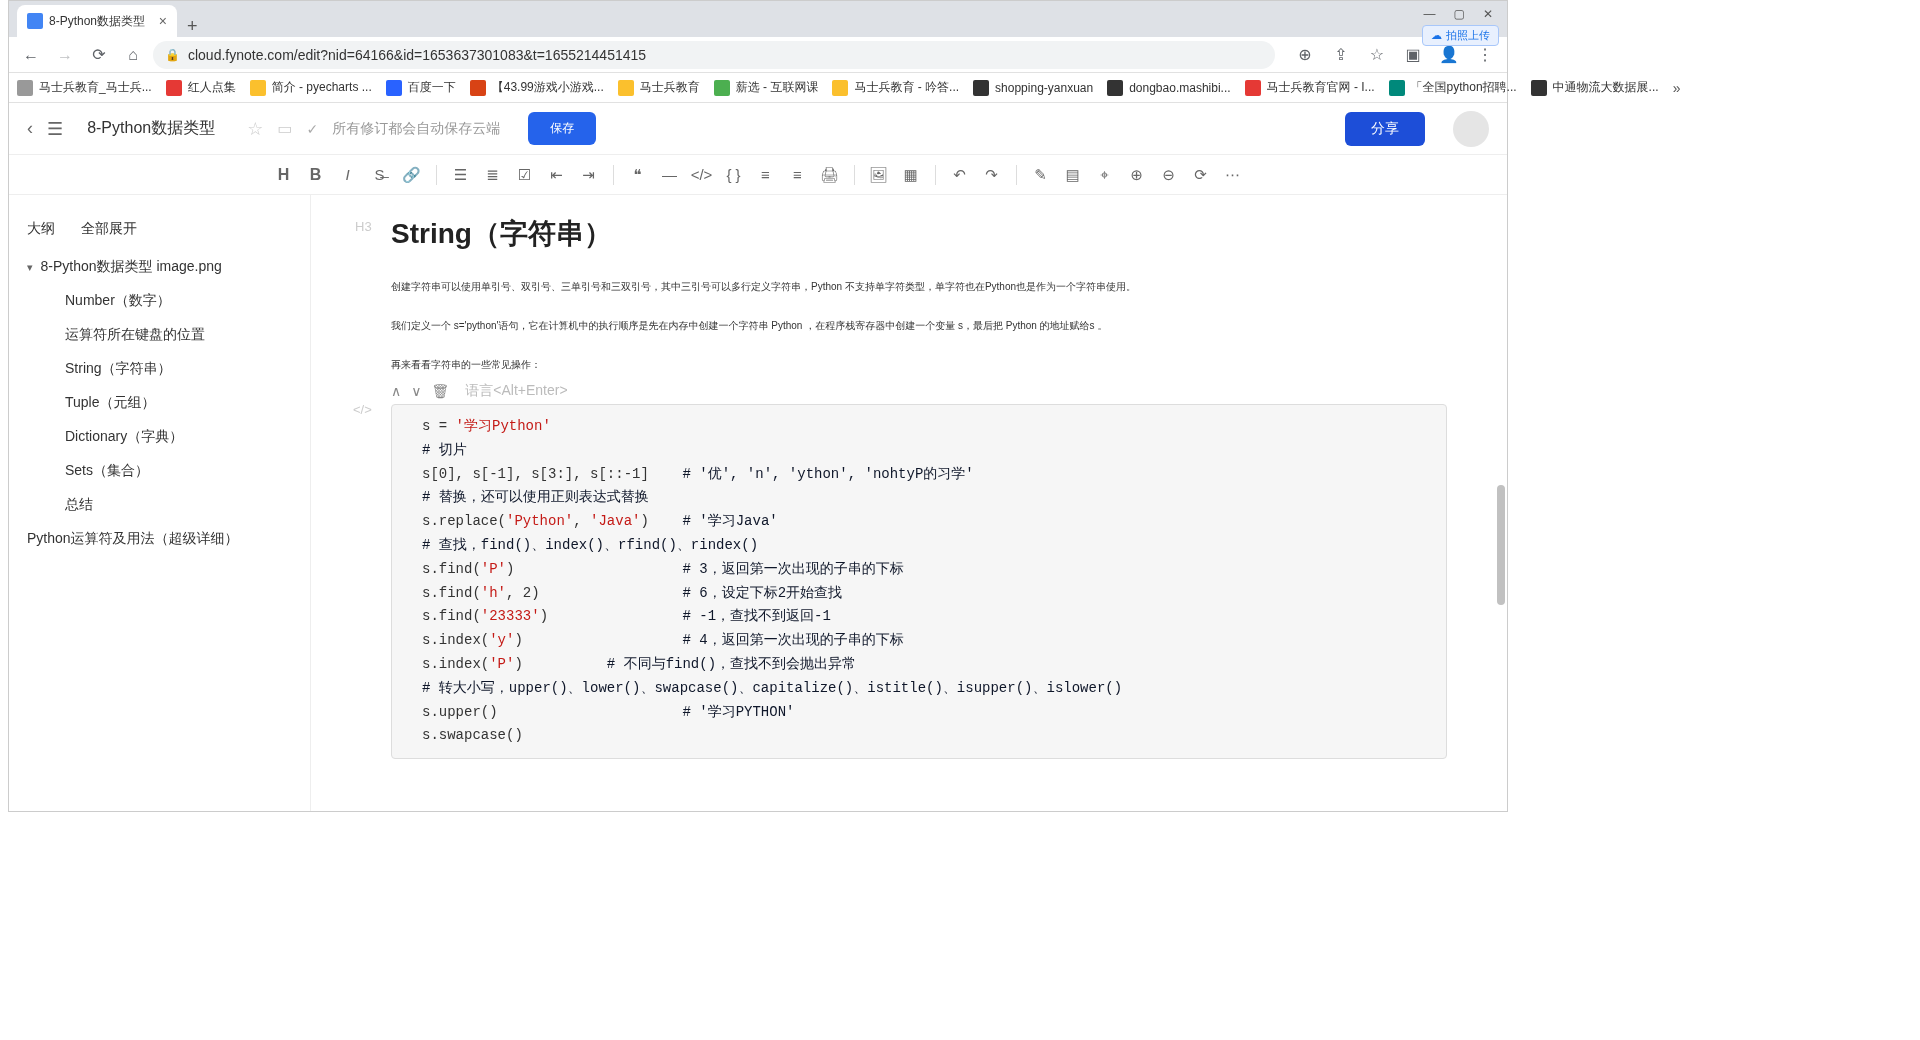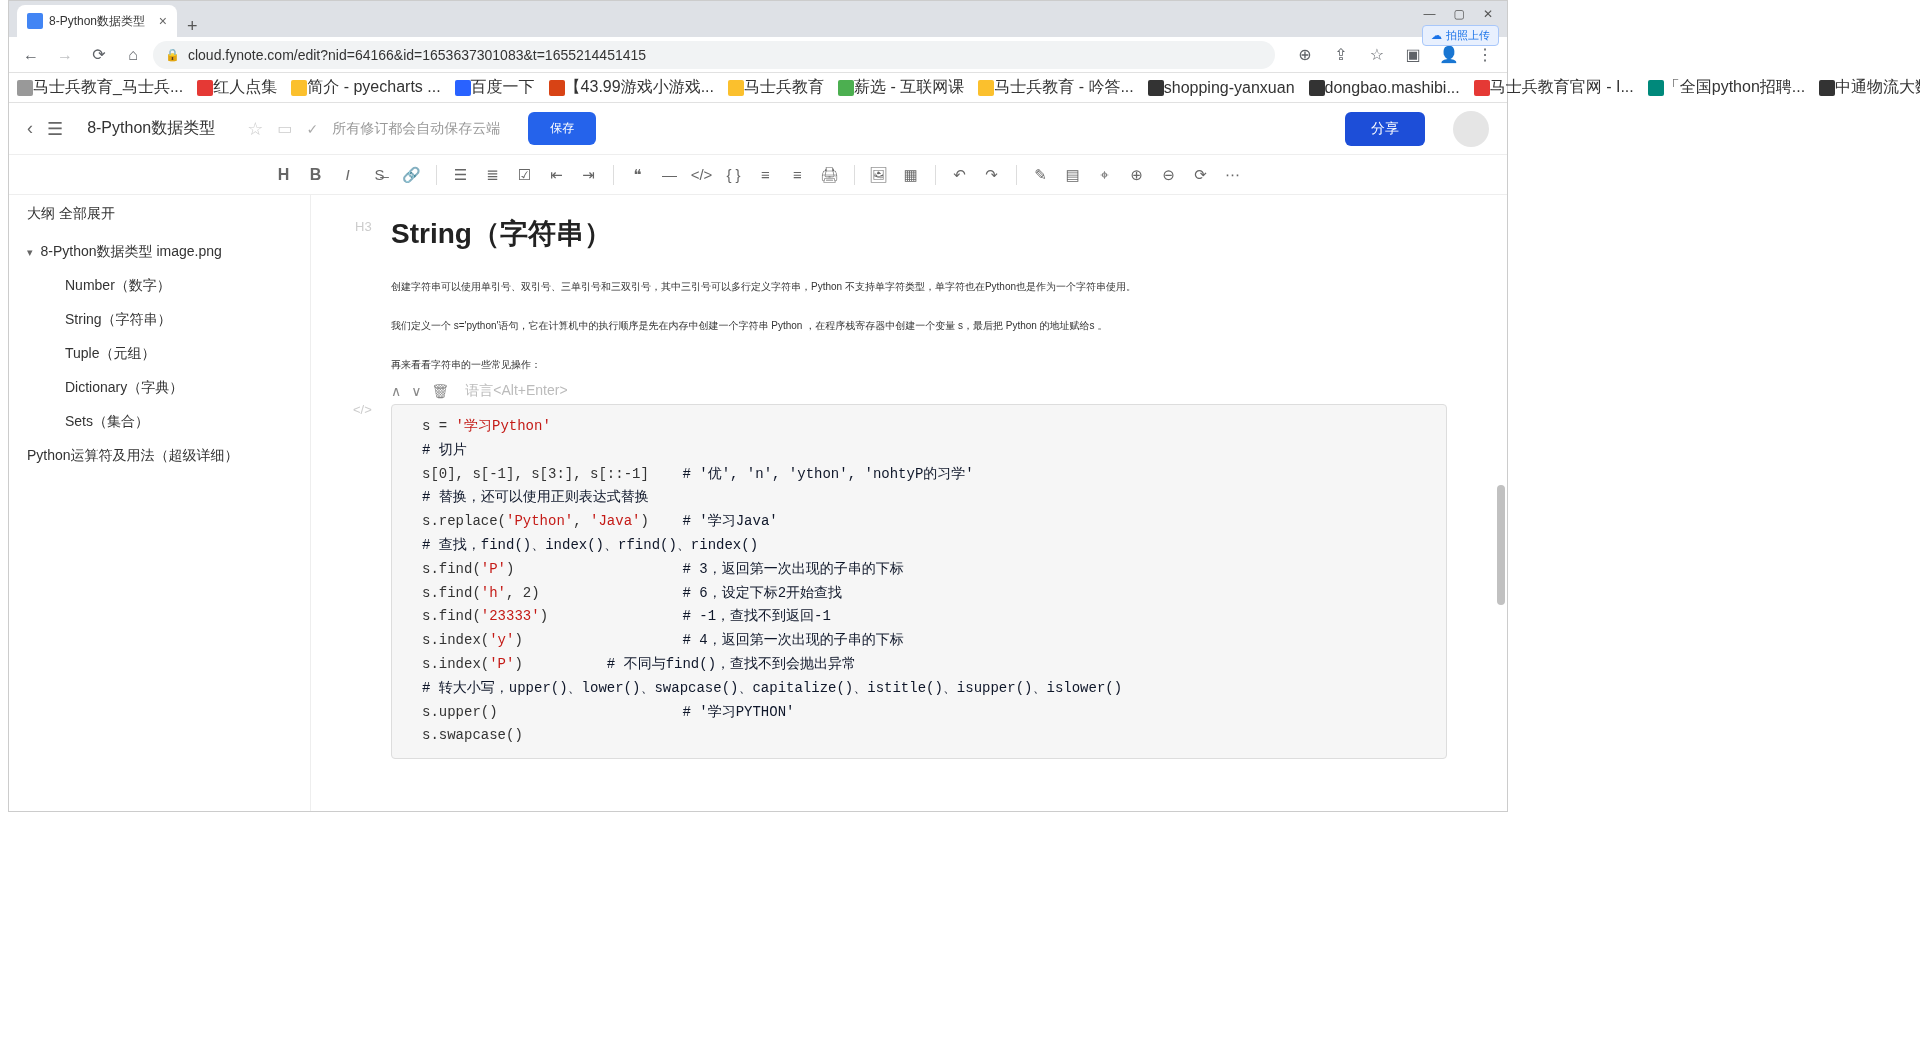--- a/index.html
+++ b/index.html
@@ -22,21 +22,21 @@
     .nav-icon { width: 28px; height: 28px; display: flex; align-items: center; justify-content: center; color: #5f6368; font-size: 16px; border-radius: 50%; cursor:pointer; }
     .url-box { flex: 1; height: 28px; background: #f1f3f4; border-radius: 14px; display: flex; align-items: center; padding: 0 12px; gap: 8px; }
     .lock-icon { color: #5f6368; font-size: 12px; }
     .url-text { font-size: 14px; color: #333; }
     .addr-right { display: flex; align-items: center; gap: 8px; margin-left: 10px; }
     .addr-icon { width: 28px; height: 28px; display:flex; align-items:center; justify-content:center; color:#5f6368; font-size:16px; cursor:pointer; }
     .upload-btn { background: #e8f0fe; border: 1px solid #a8c7fa; border-radius: 4px; padding: 2px 8px; color: #1a73e8; font-size: 11px; cursor:pointer; display:flex; align-items:center; gap:4px; position: absolute; right: 8px; top: 24px; }
     
     
     .bookmarks { height: 30px; display: flex; align-items: center; padding: 0 8px; gap: 14px; border-bottom: 1px solid #e1e1e1; }
-    .bookmark { display: flex; align-items: center; gap: 0; font-size: 16px; color: #333; cursor: pointer; white-space:nowrap; }
+    .bookmark { display: flex; align-items: center; gap: 6px; font-size: 12px; color: #333; cursor: pointer; white-space:nowrap; }
     .bm-icon { width: 16px; height: 16px; border-radius: 2px; display:flex; align-items:center; justify-content:center; font-size:9px; color:#fff; }
     .bm-more { font-size: 14px; color: #555; margin-left: auto; cursor: pointer; }
     
     
     .app-header { height: 52px; display: flex; align-items: center; padding: 0 18px; gap: 14px; border-bottom: 1px solid #eee; }
     .hdr-icon { font-size: 18px; color: #666; cursor: pointer; }
     .doc-title { font-size: 16px; color: #333; margin-left: 10px; }
     .hdr-star { color: #ccc; font-size: 18px; cursor: pointer; margin-left: 18px; }
     .hdr-folder { color: #ccc; font-size: 16px; cursor: pointer; }
     .hdr-check { color: #aaa; font-size: 14px; }
@@ -50,21 +50,21 @@
     .tb-btn { width: 28px; height: 28px; display: flex; align-items: center; justify-content: center; color: #666; font-size: 15px; cursor: pointer; border-radius: 4px; }
     .tb-sep { width: 1px; height: 20px; background: #ddd; margin: 0 6px; }
     .tb-btn.bold { font-weight: bold; font-size:16px; }
     .tb-btn.italic { font-style: italic; }
     
     
     .main { display: flex; height: calc(100% - 194px); }
     
     
     .sidebar { width: 302px; border-right: 1px solid #eee; padding-top: 10px; overflow-y: auto; }
-    .sb-tabs { display: flex; gap: 4px; padding: 0 18px 8px; font-size: 14px; }
+    .sb-tabs { display: flex; gap: 26px; padding: 0 18px 8px; font-size: 14px; margin-top: 15px; }
     .sb-tab { color: #333; cursor: pointer; }
     .outline { padding: 4px 0; }
     .outline-item { display: flex; align-items: center; padding: 8px 18px; font-size: 14px; color: #333; cursor: pointer; white-space: nowrap; }
     .outline-item.l0 { padding-left: 18px; }
     .outline-item.l1 { padding-left: 56px; }
     .outline-chevron { margin-right: 8px; color: #666; font-size: 11px; }
     
     
     .editor { flex: 1; overflow-y: auto; padding: 20px 60px 20px 80px; position: relative; }
     .h3-badge { position: absolute; left: 44px; top: 24px; font-size: 13px; color: #ccc; }
@@ -241,30 +241,36 @@
       </div>
       <div class="outline" id="outline">
           <div class="outline-item l0">
             <span class="outline-chevron">▾</span>
             <span>8-Python数据类型 image.png</span>
           </div>
           <div class="outline-item l1">
             <span>Number（数字）</span>
           </div>
           <div class="outline-item l1">
+            <span>运算符所在键盘的位置</span>
+          </div>
+          <div class="outline-item l1">
             <span>String（字符串）</span>
           </div>
           <div class="outline-item l1">
             <span>Tuple（元组）</span>
           </div>
           <div class="outline-item l1">
             <span>Dictionary（字典）</span>
           </div>
           <div class="outline-item l1">
             <span>Sets（集合）</span>
+          </div>
+          <div class="outline-item l1">
+            <span>总结</span>
           </div>
           <div class="outline-item l0">
             <span>Python运算符及用法（超级详细）</span>
           </div>
         </div>
     </div>
 
     <div class="editor">
       <span class="h3-badge">H3</span>
       <h2 class="heading">String（字符串）</h2>

